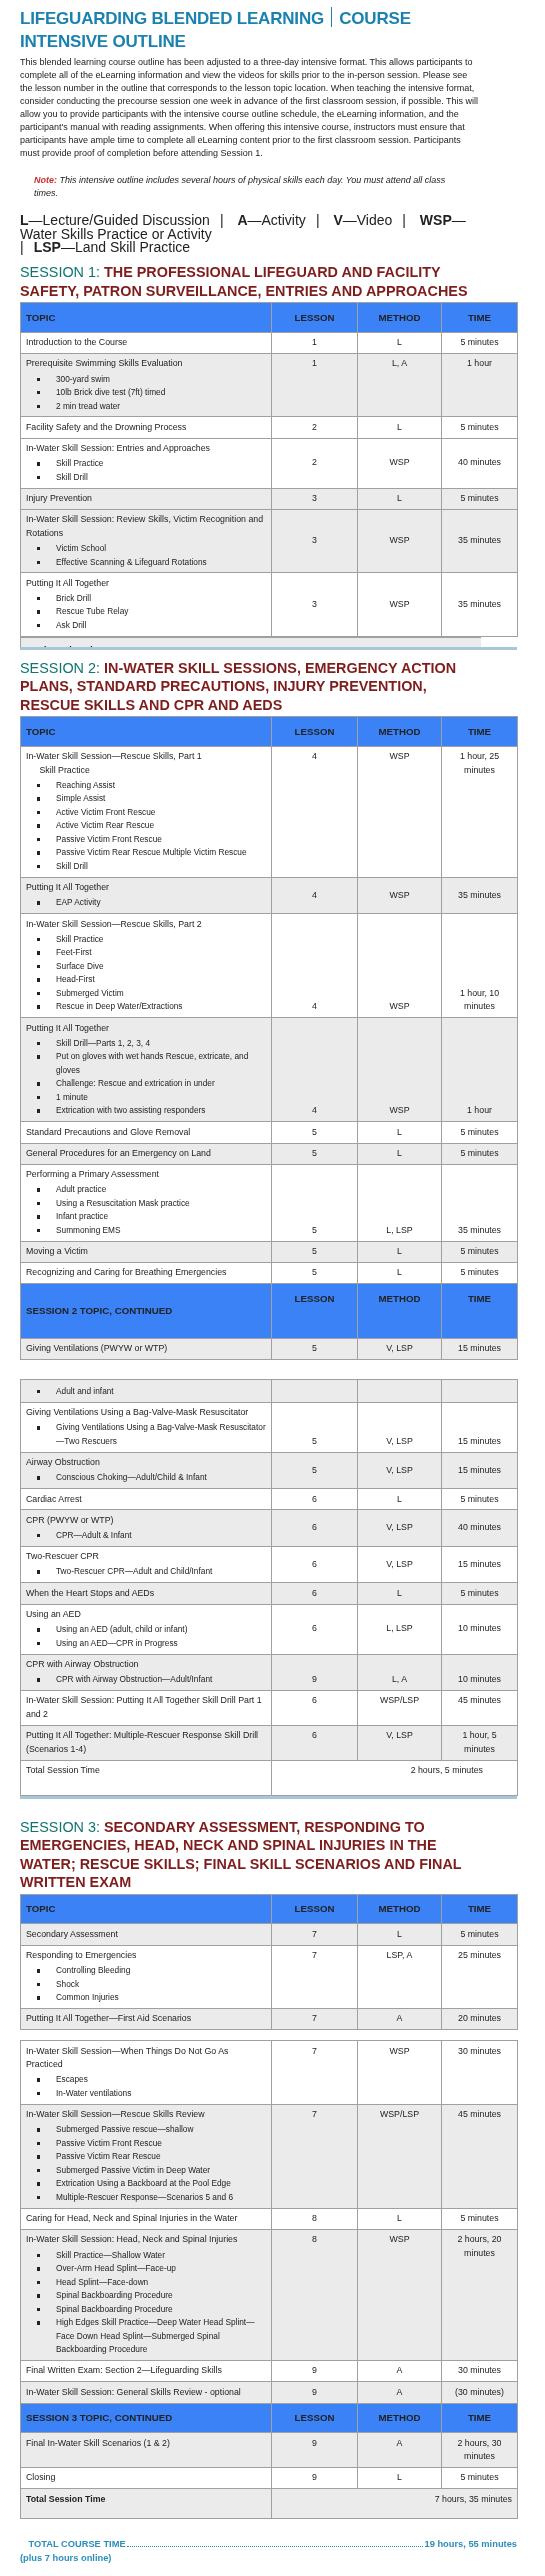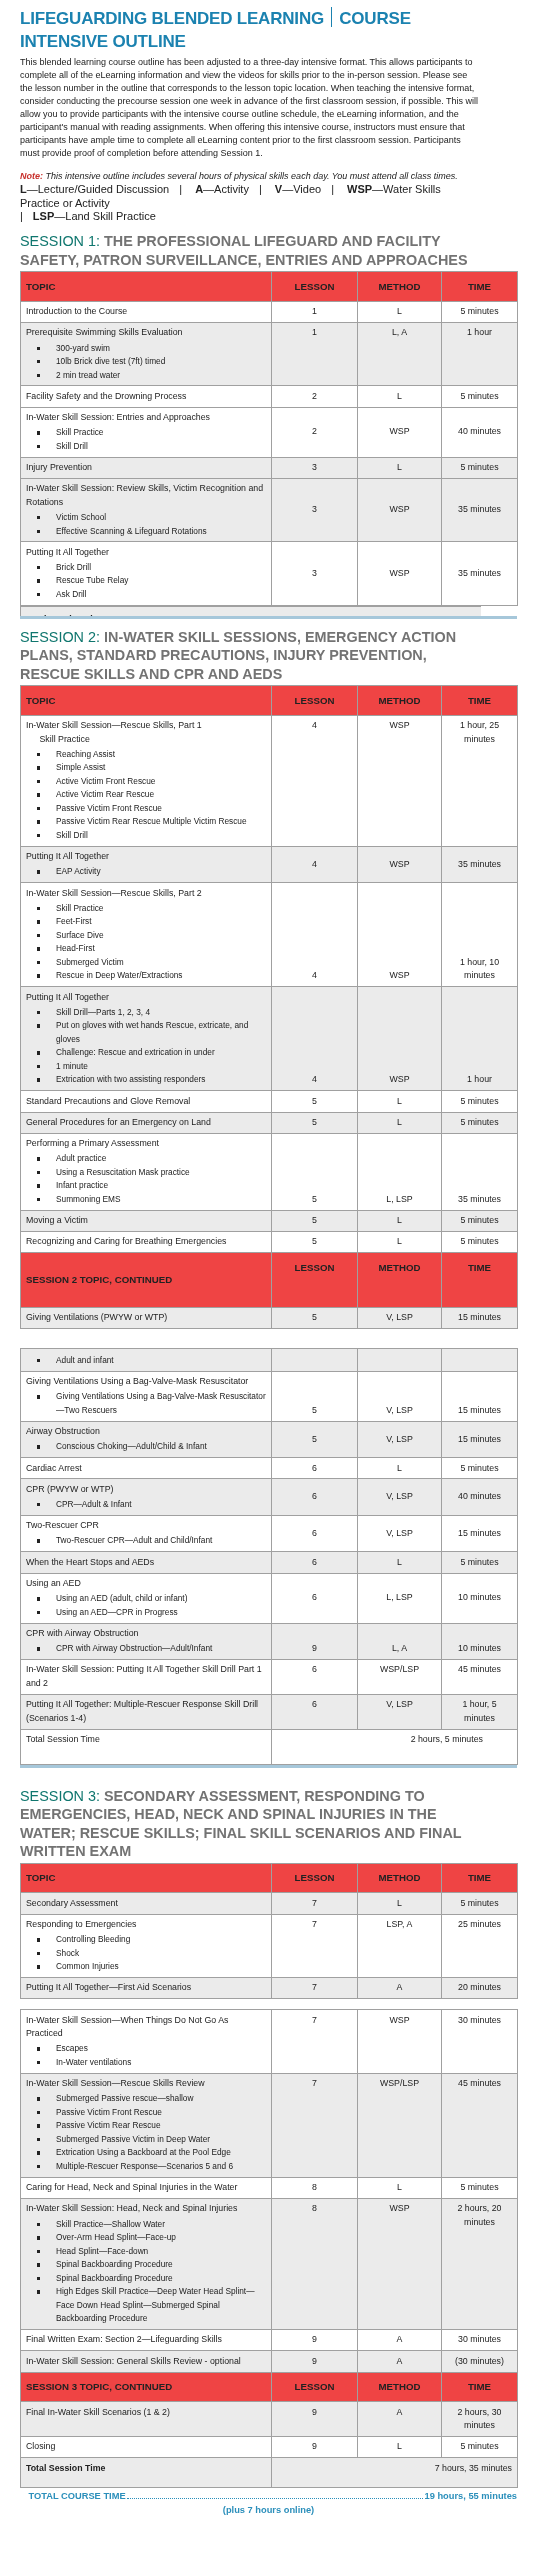--- a/index.html
+++ b/index.html
@@ -1,53 +1,53 @@
 <!DOCTYPE html>
 <html style="font-size:13.5px"><head>
 <meta charset="utf-8">
 <style>
   html, body { margin: 0; padding: 0; background: #ffffff; }
   body { width: 545px; font-family: "Liberation Sans", sans-serif; color: #222; }
   .page { padding: 5px 20px 17px 20px; box-sizing: border-box; width: 501px; }
   .title { color: #1b82b0; font-weight: bold; font-size: 17px; line-height: 23px; margin: 1.7px 0 3.4px 0; letter-spacing: -0.2px; }
   .title .sep { display: inline-block; width: 1.7px; height: 20px; background: #1b82b0; vertical-align: -3.4px; margin: 0 6.8px; }
   .intro { font-size: 9px; line-height: 13px; margin: 0 0 10px 0; }
-  .note { font-size: 9px; line-height: 13px; font-style: italic; margin: 0; }
+  .note { font-size: 9px; line-height: 13px; font-style: italic; margin: 14px; }
   .note .label { color: #c8312d; font-weight: bold; }
-  .legend { font-size: 11px; line-height: 13.5px; margin: 0 0 6.8px 0; }
+  .legend { font-size: 14px; line-height: 13.5px; margin: 0 0 6.8px 0; }
   .legend b { font-weight: bold; }
   .legend .pipe { margin: 0 10px; }
   .session-head { font-size: 14.4px; line-height: 18.6px; margin: 8.5px 0 1.7px 0; }
   .session-head .prefix { color: #0f766e; font-weight: normal; }
-  .session-head .name { color: #737373; font-weight: bold; }
+  .session-head .name { color: #7f1d1d; font-weight: bold; }
   table { border-collapse: collapse; width: 497px; font-size: 8.8px; line-height: 13.5px; table-layout: fixed; }
   col.c1 { width: 251px; } col.c2 { width: 86px; } col.c3 { width: 84px; } col.c4 { width: 76px; }
   th, td { border: 0.8px solid #a0a0a0; padding: 3.4px 5px; vertical-align: top; }
-  th { background: #ef4444; font-weight: bold; font-size: 9.7px; text-align: center; padding: 7.6px 5px; }
+  th { background: #3b82f6; font-weight: bold; font-size: 9.7px; text-align: center; padding: 7.6px 5px; }
   th.topic { text-align: left; }
   td.ctr { text-align: center; }
   td.mid { vertical-align: middle; }
   td.bot { vertical-align: bottom; }
   tr.alt td { background: #ebebeb; }
   tr.wht td { background: #ffffff; }
   ul { margin: 1.7px 0 0 0; padding-left: 30px; list-style: none; }
   ul li { position: relative; font-size: 8.3px; line-height: 13.5px; }
   ul li::before { content: ""; position: absolute; left: -18.6px; top: 5px; width: 2.5px; height: 3.4px; background: #222; }
   .sub { padding-left: 13.5px; }
   .total-row td { font-weight: normal; background: #fff; }
   .total-label { font-weight: bold; margin-left: 36px; }
   .bar { height: 3.4px; background: #a6c7da; width: 497px; }
   .clip { height: 10px; overflow: hidden; }
   .gap { height: 18.6px; }
   .gap-sm { height: 10px; }
-  .course-total { width: 497px; color: #2b8fbb; font-weight: bold; font-size: 9.3px; line-height: 13.5px; margin-top: 2px; }
+  .course-total { width: 497px; color: #2b8fbb; font-weight: bold; font-size: 9.3px; line-height: 13.5px; margin-top: 19px; }
   .course-total .line { display: flex; align-items: baseline; }
   .course-total .lbl { padding-left: 8.5px; white-space: nowrap; }
   .course-total .dots { flex: 1; border-bottom: 0.8px dotted #2b8fbb; margin: 0 1.7px 2.5px 1.7px; }
-  .course-total .sub2 { text-align: center; }
+  .course-total .sub2 { text-align: left; }
 </style>
 </head>
 <body>
 
 <div class="page">
 
   <div class="title">
     <span>LIFEGUARDING BLENDED LEARNING</span><span class="sep"></span><span>COURSE INTENSIVE OUTLINE</span>
   </div>
 

